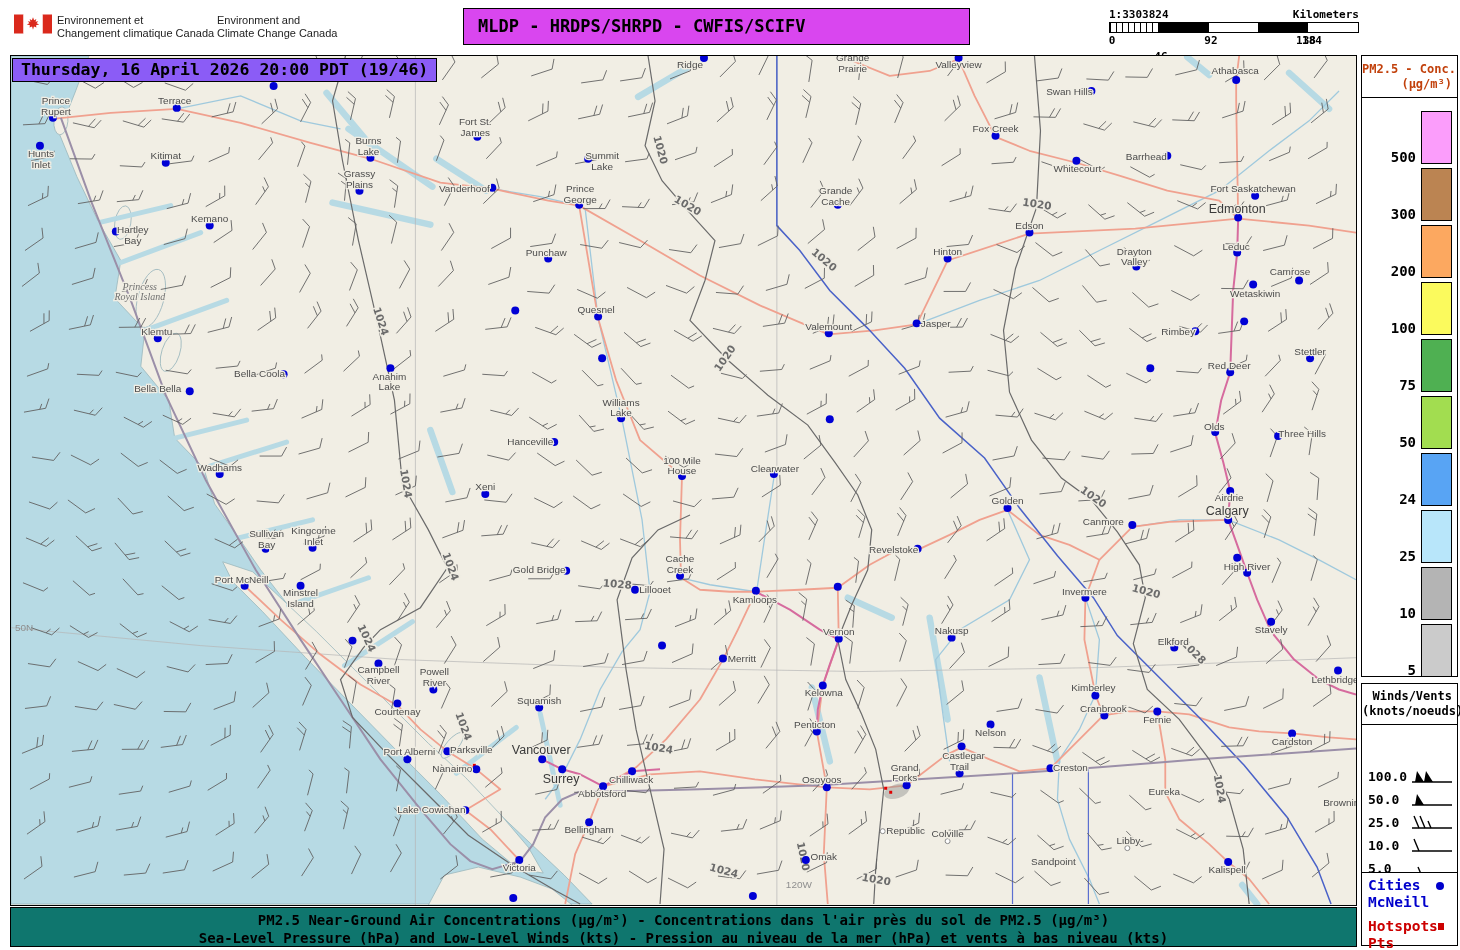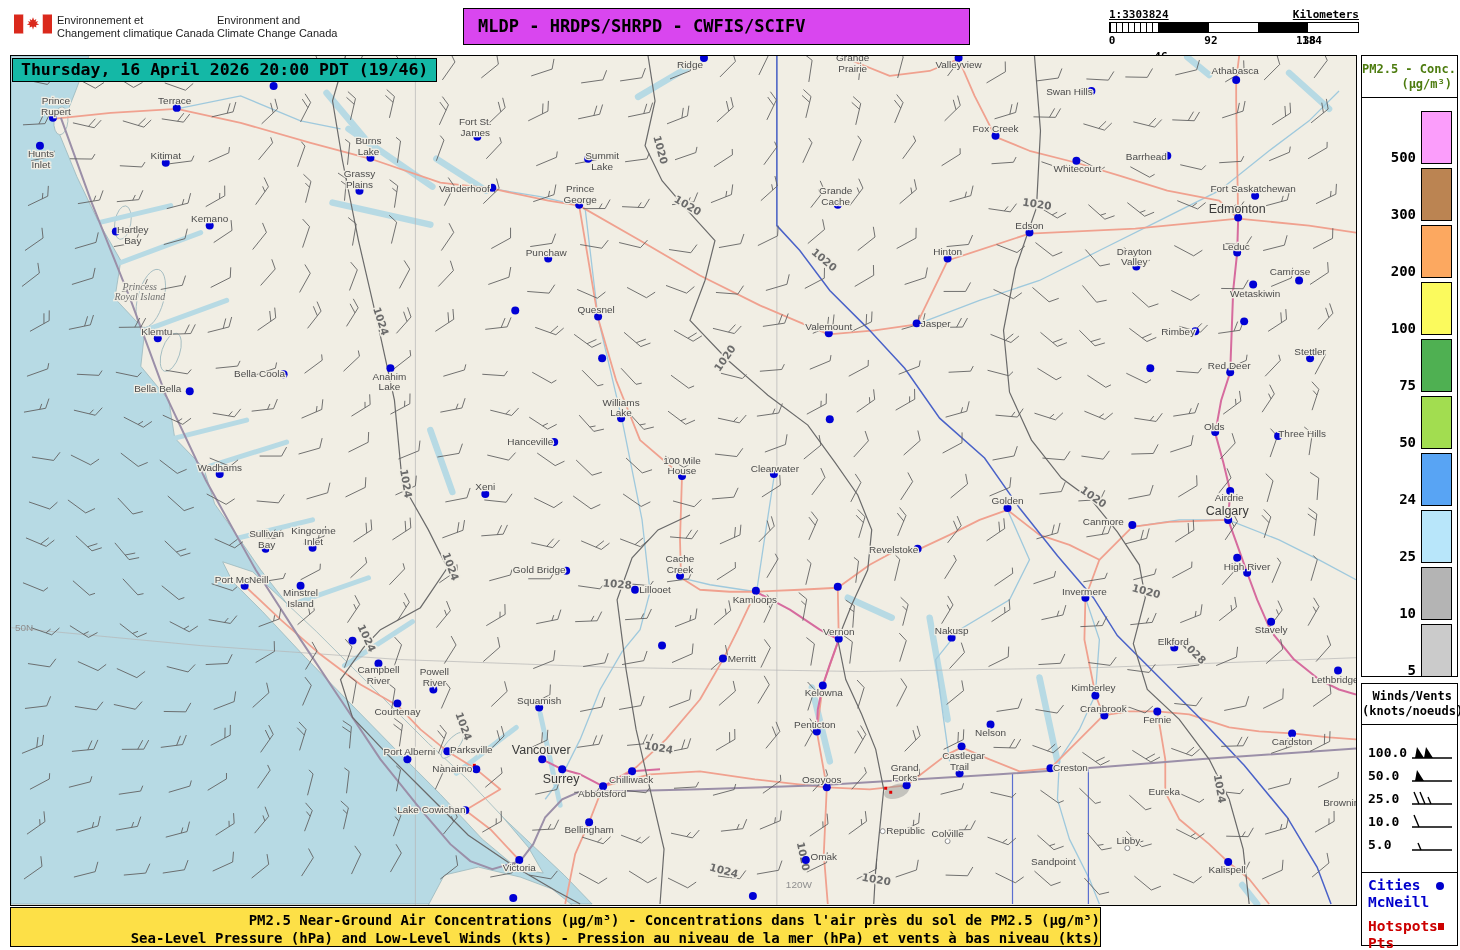--- a/index.html
+++ b/index.html
@@ -12,64 +12,64 @@
 .logo-col{position:absolute;top:2px;font:11px "Liberation Sans",sans-serif;color:#222;line-height:13px}
 #logo-fr{left:45px}
 #logo-en{left:205px}
 
 #title-box{position:absolute;left:463px;top:8px;width:507px;height:37px;border:1.5px solid #000;
   background:#d946ef;font:bold 17px "DejaVu Sans Mono",monospace;line-height:34px;padding-left:14px;
   white-space:nowrap}
 
 #scalebar{position:absolute;left:1109px;top:8px;width:250px}
 .scale-top{display:flex;justify-content:space-between;font:bold 11px "DejaVu Sans Mono",monospace}
-.scale-top span{text-decoration:underline}
+.scale-top span{}
 #scale-strip{display:flex;height:11px;border:1px solid #000;margin-top:1px;background:#fff}
 .seg{width:50px;height:100%;border-right:1px solid #000}
 .seg:last-child{border-right:none}
 .seg.hatch{background:repeating-linear-gradient(90deg,#000 0 1px,#fff 1px 6px)}
 .seg.b{background:#000}
 #scale-ticks{position:relative;height:13px;font:bold 11px "DejaVu Sans Mono",monospace}
 #scale-ticks span{position:absolute;top:1px;transform:translateX(-35%)}
 
 
 #map-frame{position:absolute;left:10px;top:55px;width:1347px;height:851px;border:1.5px solid #000;
   background:#f1eee4;overflow:hidden}
 #mapsvg{display:block;width:100%;height:100%}
-#timestamp-box{position:absolute;left:1px;top:2px;border:1px solid #000;background:#14b8a6;
+#timestamp-box{position:absolute;left:1px;top:2px;border:1px solid #000;background:#8b5cf6;
   font:bold 16.5px "DejaVu Sans Mono",monospace;padding:1px 8px 2px;white-space:nowrap}
 
 
 .sidebox{position:absolute;left:1361px;width:97px;border:1.5px solid #000;background:#fff}
 #pm25-box{top:55px;height:622px}
-.pm-title{font:bold 12px "DejaVu Sans Mono",monospace;color:#4d7c0f;text-align:right;
+.pm-title{font:bold 12px "DejaVu Sans Mono",monospace;color:#c2410c;text-align:right;
   padding:6px 5px 0 0;line-height:15px;white-space:nowrap}
 #pm25-box hr,#winds-box hr{border:none;border-top:1px solid #000;margin:5px 0 0}
 #pm-rows{padding-top:9px}
 .pm-row{display:flex;justify-content:flex-end;align-items:flex-end;height:57px;padding-right:5px}
 .pm-val{font:bold 14px "DejaVu Sans Mono",monospace;margin:0 5px -1px 0}
 .pm-swatch{width:31px;height:53px;border:1px solid #000}
 
 #winds-box{top:683px;height:205px}
 .w-title{font:bold 12px "DejaVu Sans Mono",monospace;text-align:right;padding:5px 5px 0 0;line-height:15px}
-#w-rows{margin-top:16px}
+#w-rows{margin-top:40px}
 .w-row{display:flex;align-items:center;height:23px;padding:0 3px 0 6px}
 .w-val{font:bold 13px "DejaVu Sans Mono",monospace;flex:1}
 
 #cities-box{top:872px;height:74px;padding:4px 10px 0 6px}
 .c-row{display:flex;align-items:center;font:bold 14.5px "DejaVu Sans Mono",monospace;line-height:17px}
 .c-blue{color:#0000cc}
 .c-red{color:#cc0000}
 .c-gap{height:7px}
 .mark-dot{width:8px;height:8px;border-radius:50%;background:#0000cc;margin-left:auto;margin-right:3px}
 .mark-sq{width:7px;height:7px;background:#cc0000;margin-left:auto;margin-right:3px}
 
 
-#footer-box{position:absolute;left:10px;top:907px;width:1091px;height:40px;border:1.5px solid #000;
-  background:#fde047;text-align:right}
+#footer-box{position:absolute;left:10px;top:907px;width:1347px;height:40px;border:1.5px solid #000;
+  background:#0f766e;text-align:center}
 #footer-box div{font:bold 14px "DejaVu Sans Mono",monospace;line-height:18px}
 #footer-box div:first-child{margin-top:3px}
 
 
 .city-label{font:10px "Liberation Sans",sans-serif;fill:#4c4c4c;text-anchor:middle;
   paint-order:stroke;stroke:#f1eee4;stroke-width:2.5px}
 .city-label.big{font:12.5px "Liberation Sans",sans-serif;fill:#3a3a3a}
 .city-label.ital{font:italic 10px "Liberation Serif",serif;fill:#707070}
 .pres-label{font:bold 10.5px "DejaVu Sans",sans-serif;fill:#6b6b6b;text-anchor:middle;
   paint-order:stroke;stroke:#efece2;stroke-width:3px}

